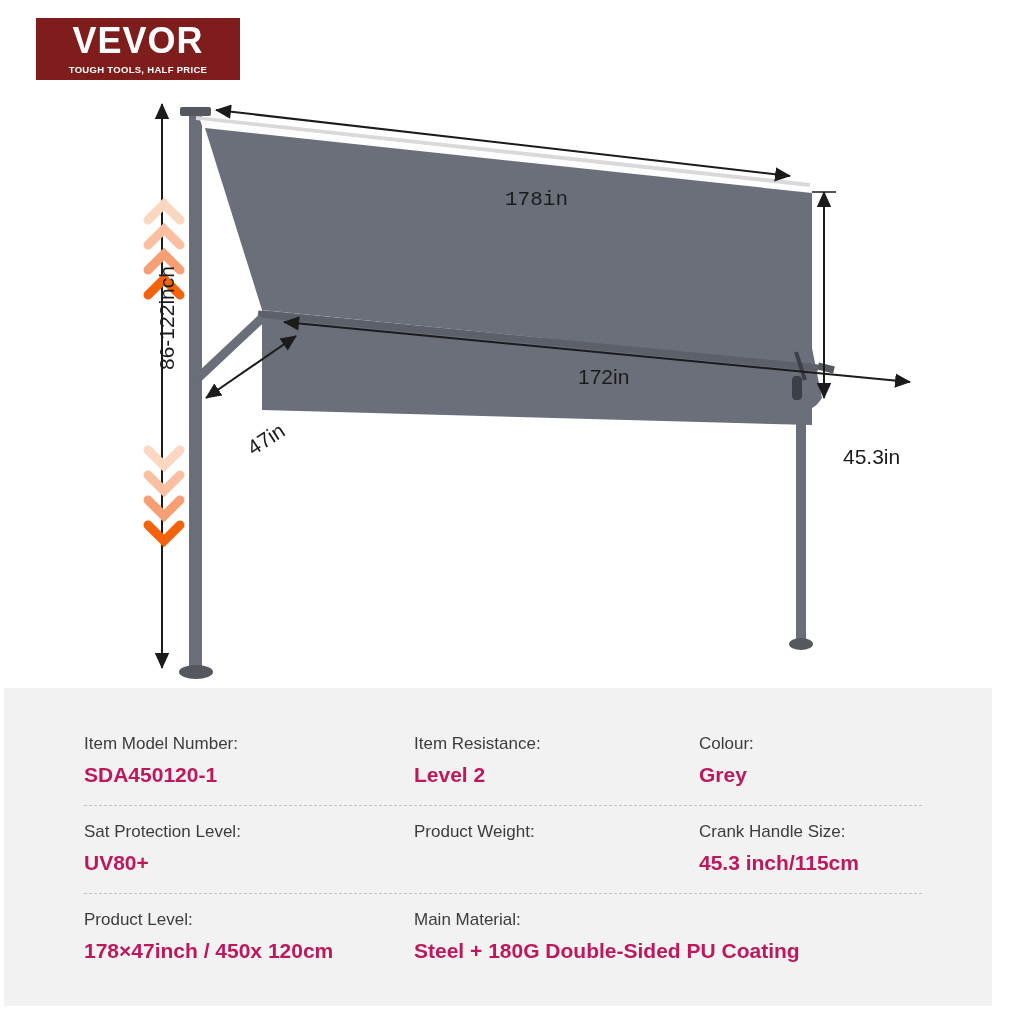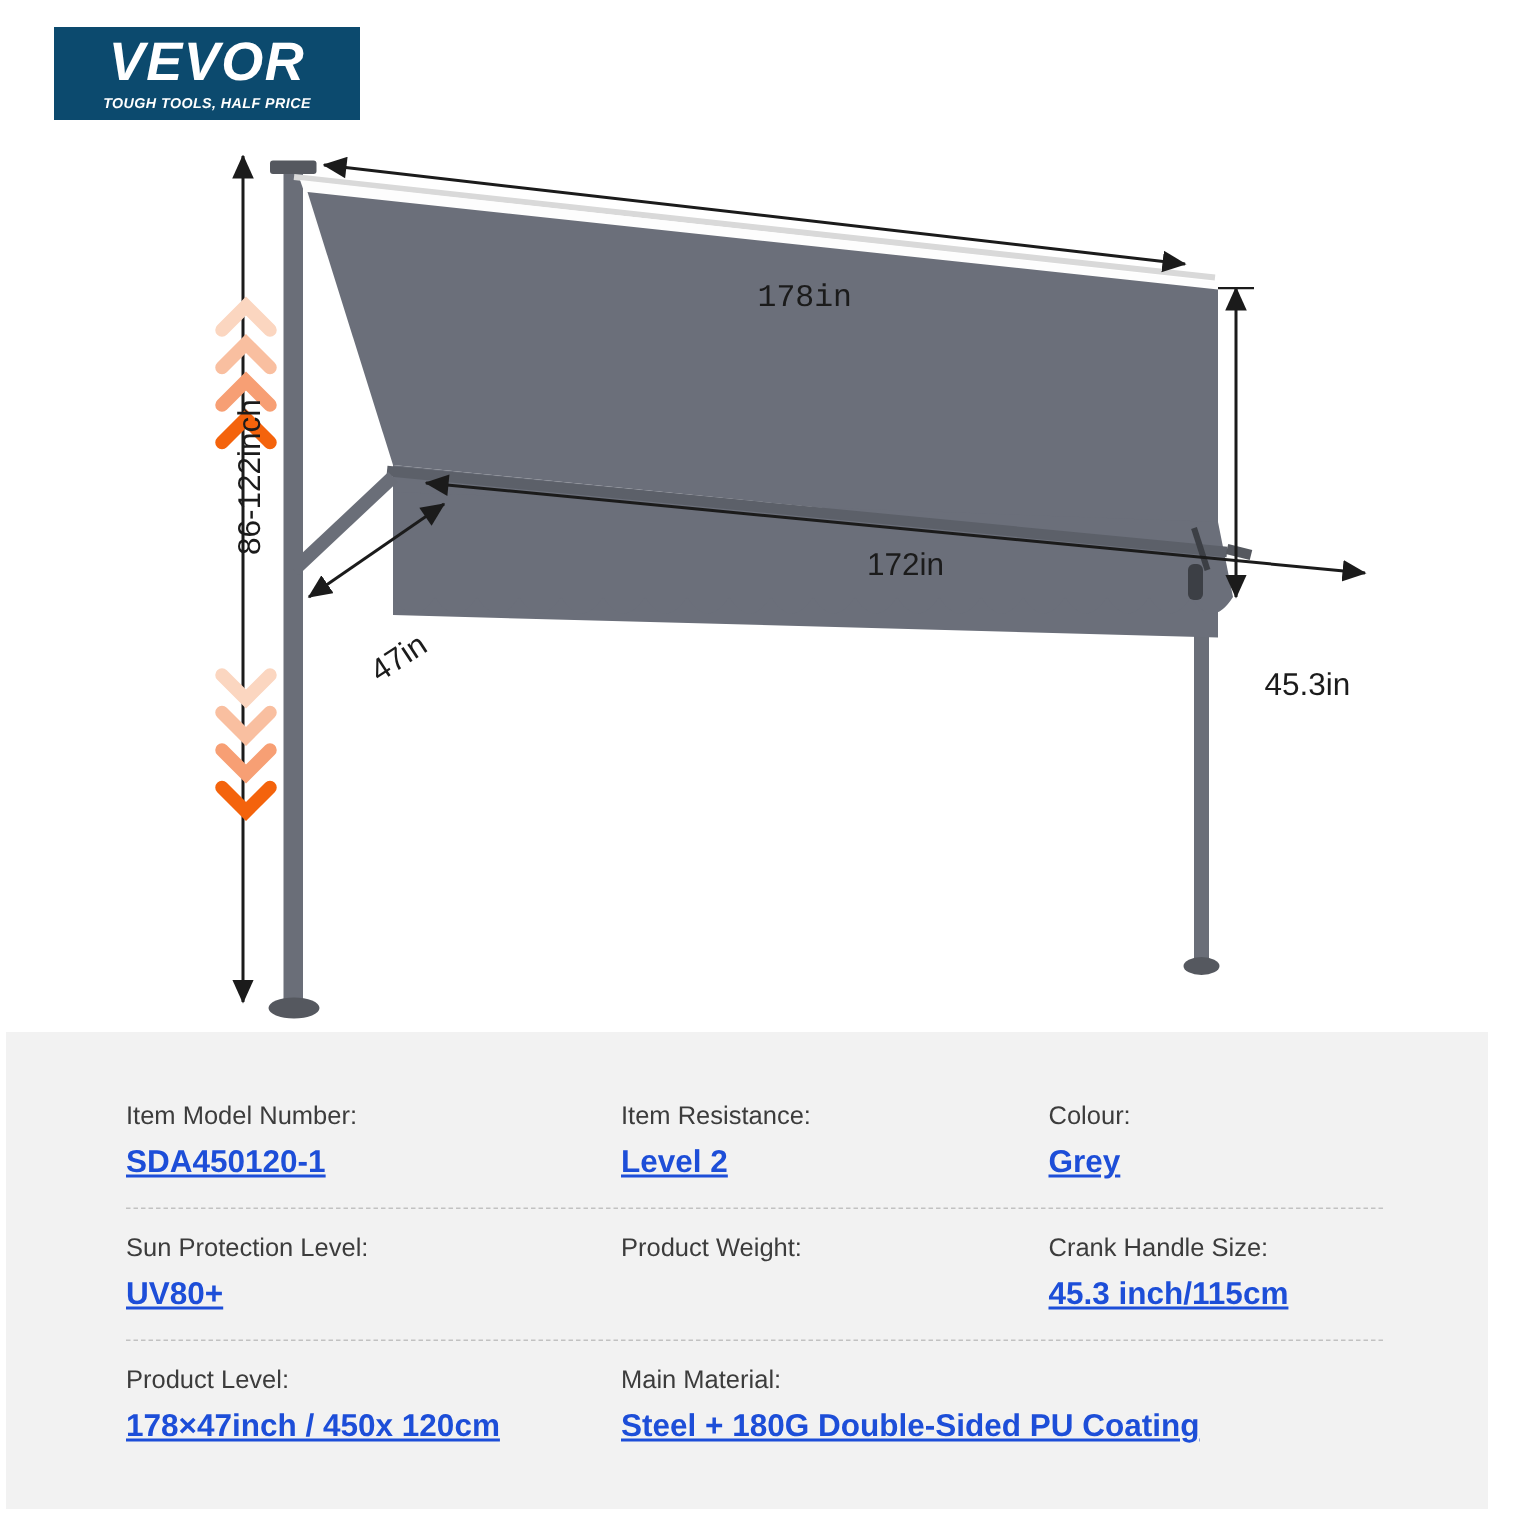--- a/index.html
+++ b/index.html
@@ -13,26 +13,25 @@
     overflow: hidden;
   }
 
   
   .logo {
     position: absolute;
     left: 36px;
     top: 18px;
     width: 204px;
     height: 62px;
-    background: #0c4a6e;
+    background: #7f1d1d;
     display: flex;
     flex-direction: column;
     align-items: center;
     justify-content: center;
-    font-style: italic;
   }
   .logo-word {
     color: #ffffff;
     font-weight: bold;
     font-size: 36px;
     letter-spacing: 1px;
     line-height: 1;
   }
   .logo-tag {
     color: #ffffff;
@@ -97,23 +96,22 @@
   .spec-cell.c2 { width: 285px; }
   .spec-cell.c3 { width: 280px; }
   .spec-cell.wide { width: 600px; }
   .spec-key {
     font-size: 17px;
     color: #3c3c3c;
     margin-bottom: 9px;
   }
   .spec-val {
     font-size: 21px;
-    color: #1d4ed8;
+    color: #be185d;
     font-weight: bold;
-    text-decoration: underline;
   }
 </style>
 </head>
 <body>
 
 <div class="logo">
   <div class="logo-word">VEVOR</div>
   <div class="logo-tag">TOUGH TOOLS, HALF PRICE</div>
 </div>
 
@@ -226,21 +224,21 @@
       <div class="spec-val">Level 2</div>
     </div>
     <div class="spec-cell c3">
       <div class="spec-key">Colour:</div>
       <div class="spec-val">Grey</div>
     </div>
   </div>
 
   <div class="spec-row">
     <div class="spec-cell c1">
-      <div class="spec-key">Sun Protection Level:</div>
+      <div class="spec-key">Sat Protection Level:</div>
       <div class="spec-val">UV80+</div>
     </div>
     <div class="spec-cell c2">
       <div class="spec-key">Product Weight:</div>
     </div>
     <div class="spec-cell c3">
       <div class="spec-key">Crank Handle Size:</div>
       <div class="spec-val">45.3 inch/115cm</div>
     </div>
   </div>

